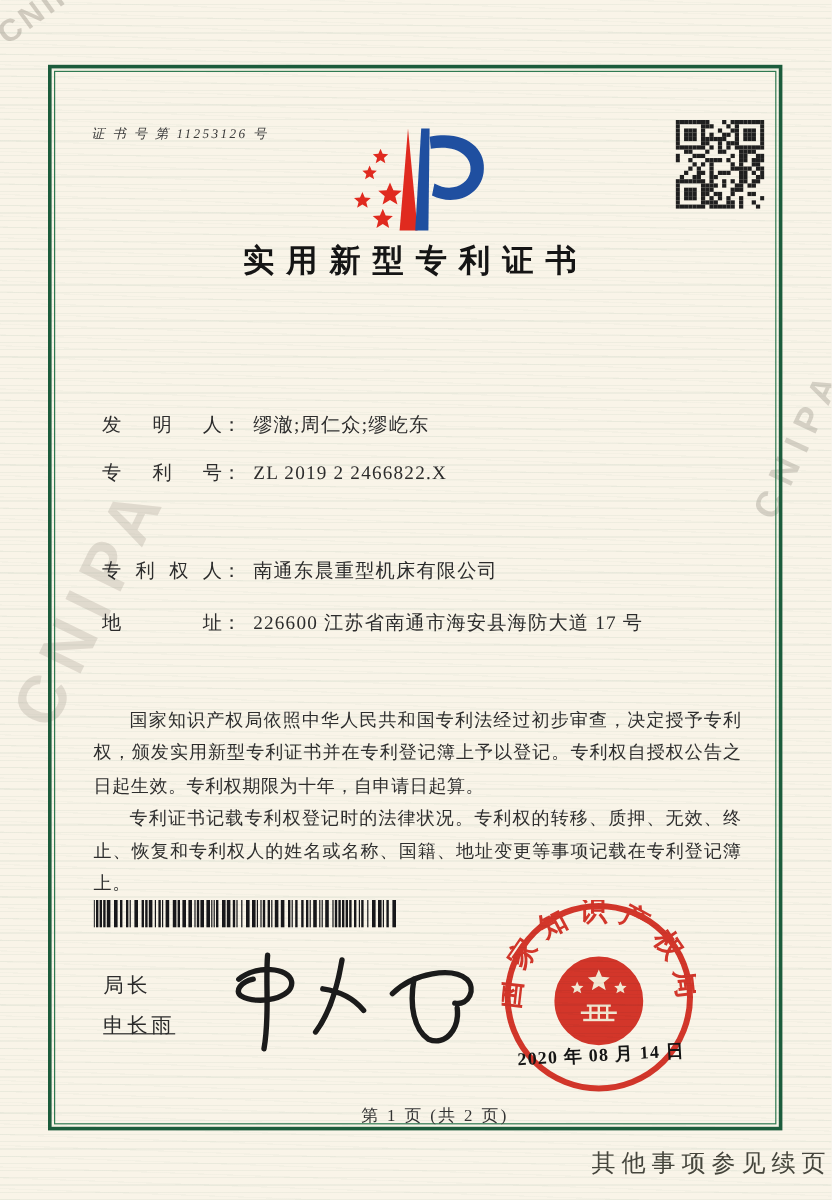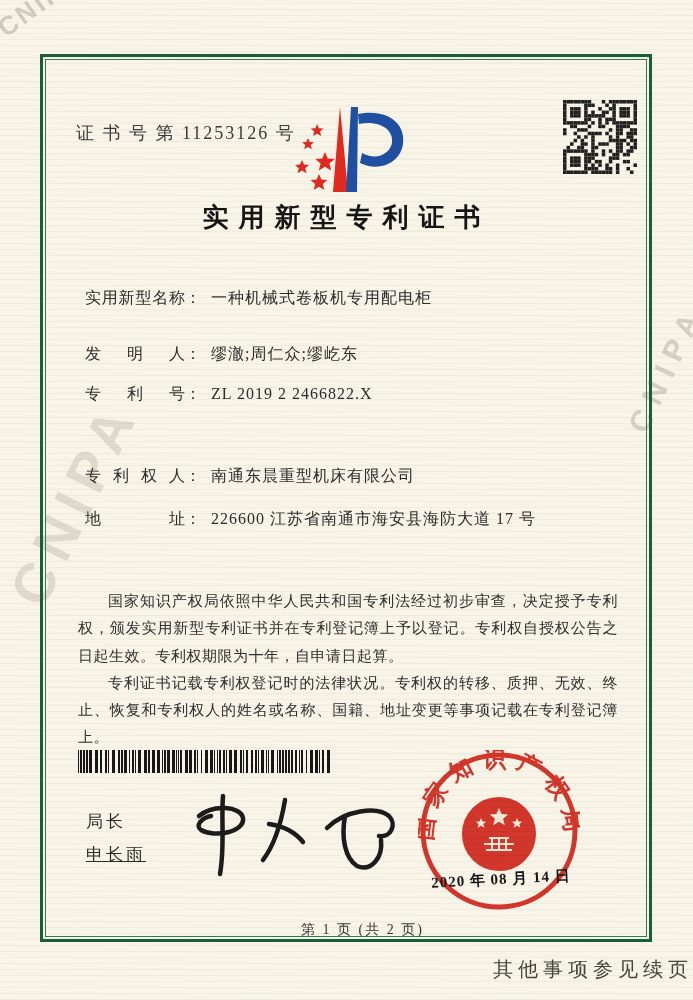--- a/index.html
+++ b/index.html
@@ -25,22 +25,22 @@
   .watermark{
     position:absolute; color:rgba(150,142,130,0.40);
     font-family:"Liberation Sans", sans-serif; font-weight:700;
     pointer-events:none; white-space:nowrap;
   }
   .wm-tl{ left:-8px; top:-12px; font-size:26px; letter-spacing:3px; transform:rotate(-36deg); }
   .wm-right{ left:598px; top:352px; font-size:30px; letter-spacing:9px; transform:rotate(-65deg); color:rgba(150,143,132,0.36); }
   .wm-left{ left:-36px; top:470px; font-size:56px; letter-spacing:10px; transform:rotate(-64deg); color:rgba(160,152,140,0.28); }
 
   .cert-no{
-    position:absolute; left:76px; top:121px;
-    font-size:18px; letter-spacing:2px; color:#3b3b3b;
+    position:absolute; left:76px; top:104px;
+    font-size:11px; letter-spacing:2px; color:#3b3b3b;font-style:italic;
   }
   .qr{ position:absolute; left:563px; top:100px; width:74px; height:74px; }
   .logo{ position:absolute; left:272px; top:102px; width:140px; height:96px; }
 
   .title{
     position:absolute; left:0; right:0; top:200px; text-align:center;
     font-size:26px; font-weight:700; letter-spacing:10px; color:#151515;
   }
 
   .frow{ position:absolute; left:85px; font-size:16px; color:#2c2c2c; white-space:nowrap; }
@@ -336,23 +336,20 @@
       <polygon points="68,5 61,90 76,90"></polygon>
     </g>
     <g fill="#1f4fa0">
       <polygon points="79,5 74,90 85,90 86,5"></polygon>
       <path d="M86 12 C116 6 134 22 131 42 C128 62 106 70 88 61 L90 51 C104 59 118 52 120 41 C122 28 108 18 87 22 Z"></path>
     </g>
   </svg>
 
   <div class="title">实用新型专利证书</div>
 
-  <div class="frow r1">
-    <span class="flabel">实用新型名称</span><span>：</span><span class="fvalue">一种机械式卷板机专用配电柜</span>
-  </div>
   <div class="frow r2">
     <span class="flabel">发明人</span><span>：</span><span class="fvalue">缪澈;周仁众;缪屹东</span>
   </div>
   <div class="frow r3">
     <span class="flabel">专利号</span><span>：</span><span class="fvalue">ZL 2019 2 2466822.X</span>
   </div>
   <div class="frow r5">
     <span class="flabel">专利权人</span><span>：</span><span class="fvalue">南通东晨重型机床有限公司</span>
   </div>
   <div class="frow r6">

